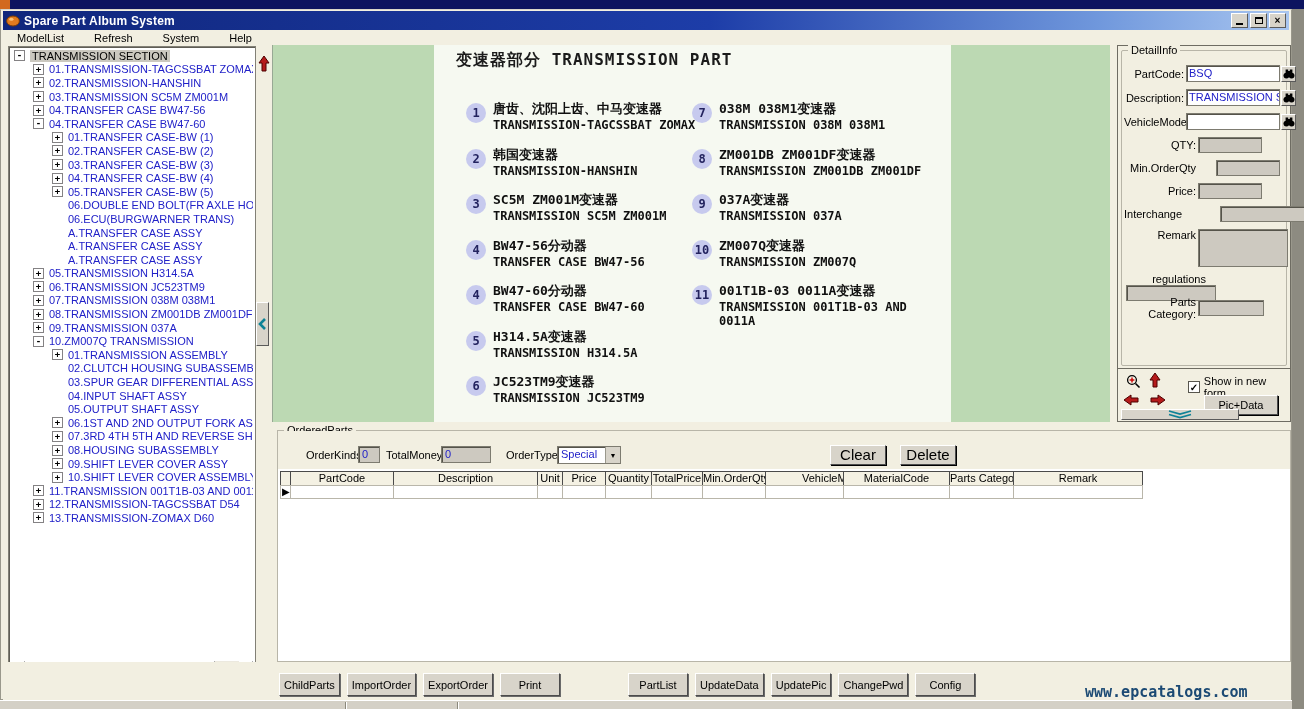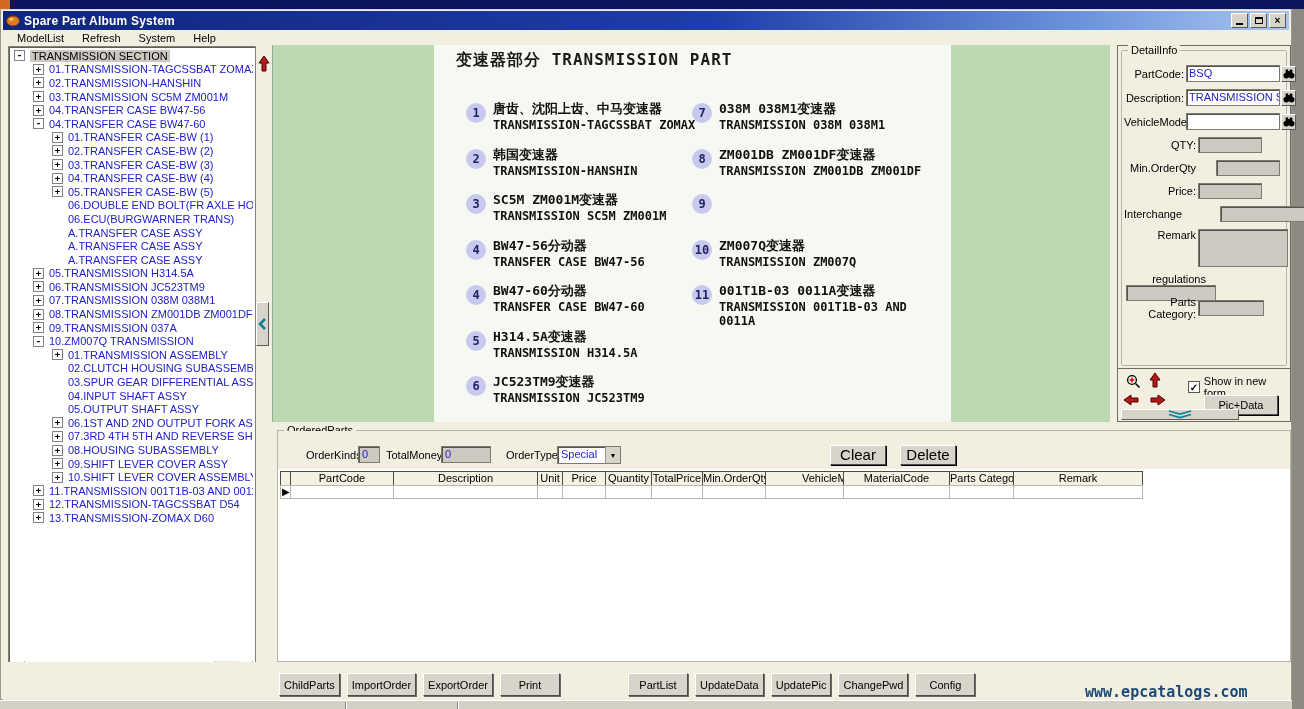--- a/index.html
+++ b/index.html
@@ -18,21 +18,21 @@
     display:flex; align-items:center; padding:0 3px; }
   .titlebar .app-icon { width:14px; height:13px; margin-right:4px; }
   .titlebar .title-text { color:#fff; font-size:12px; font-weight:bold; letter-spacing:.2px; flex:1; }
   .winbtn { width:17px; height:15px; background:#d8d4ca; border:1px solid #fff;
     border-right-color:#5a5a5a; border-bottom-color:#5a5a5a; margin-left:2px;
     display:flex; align-items:center; justify-content:center; font-size:10px; font-weight:bold; color:#000; }
   .winbtn .min-glyph { display:block; width:7px; height:2px; background:#000; margin-top:7px; }
   .winbtn .max-glyph { display:block; width:8px; height:7px; border:1px solid #000; border-top:2px solid #000; }
 
   .menubar { position:absolute; left:3px; top:30px; width:1286px; height:16px; background:#f2efe1;
-    display:flex; align-items:center; gap:0; padding-left:5px; }
+    display:flex; align-items:center; gap:12px; padding-left:5px; }
   .menu-item { font-size:11px; color:#000; padding:1px 9px; }
 
   
   .tree-panel { position:absolute; left:8px; top:46px; width:248px; height:632px; background:#fff;
     border:1px solid #828076; box-shadow:inset 1px 1px 0 #5f5d55; overflow:hidden; }
   .tree-scroll { position:absolute; left:2px; top:2px; right:2px; bottom:16px; overflow:hidden; }
   .trow { height:13.6px; display:flex; align-items:center; white-space:nowrap; }
   .trow.root { padding-left:3px; }
   .trow.i1 { padding-left:22px; }
   .trow.i2 { padding-left:41px; }
@@ -451,20 +451,24 @@
         <div class="pitem">
           <span class="pnum">8</span>
           <span class="ptxt">
             <span class="pcn">ZM001DB ZM001DF变速器</span>
             <span class="pen">TRANSMISSION ZM001DB ZM001DF</span>
           </span>
         </div>
 
         <div class="pitem">
           <span class="pnum">9</span>
+          <span class="ptxt">
+            <span class="pcn">037A变速器</span>
+            <span class="pen">TRANSMISSION 037A</span>
+          </span>
         </div>
 
         <div class="pitem">
           <span class="pnum">10</span>
           <span class="ptxt">
             <span class="pcn">ZM007Q变速器</span>
             <span class="pen">TRANSMISSION ZM007Q</span>
           </span>
         </div>
 

